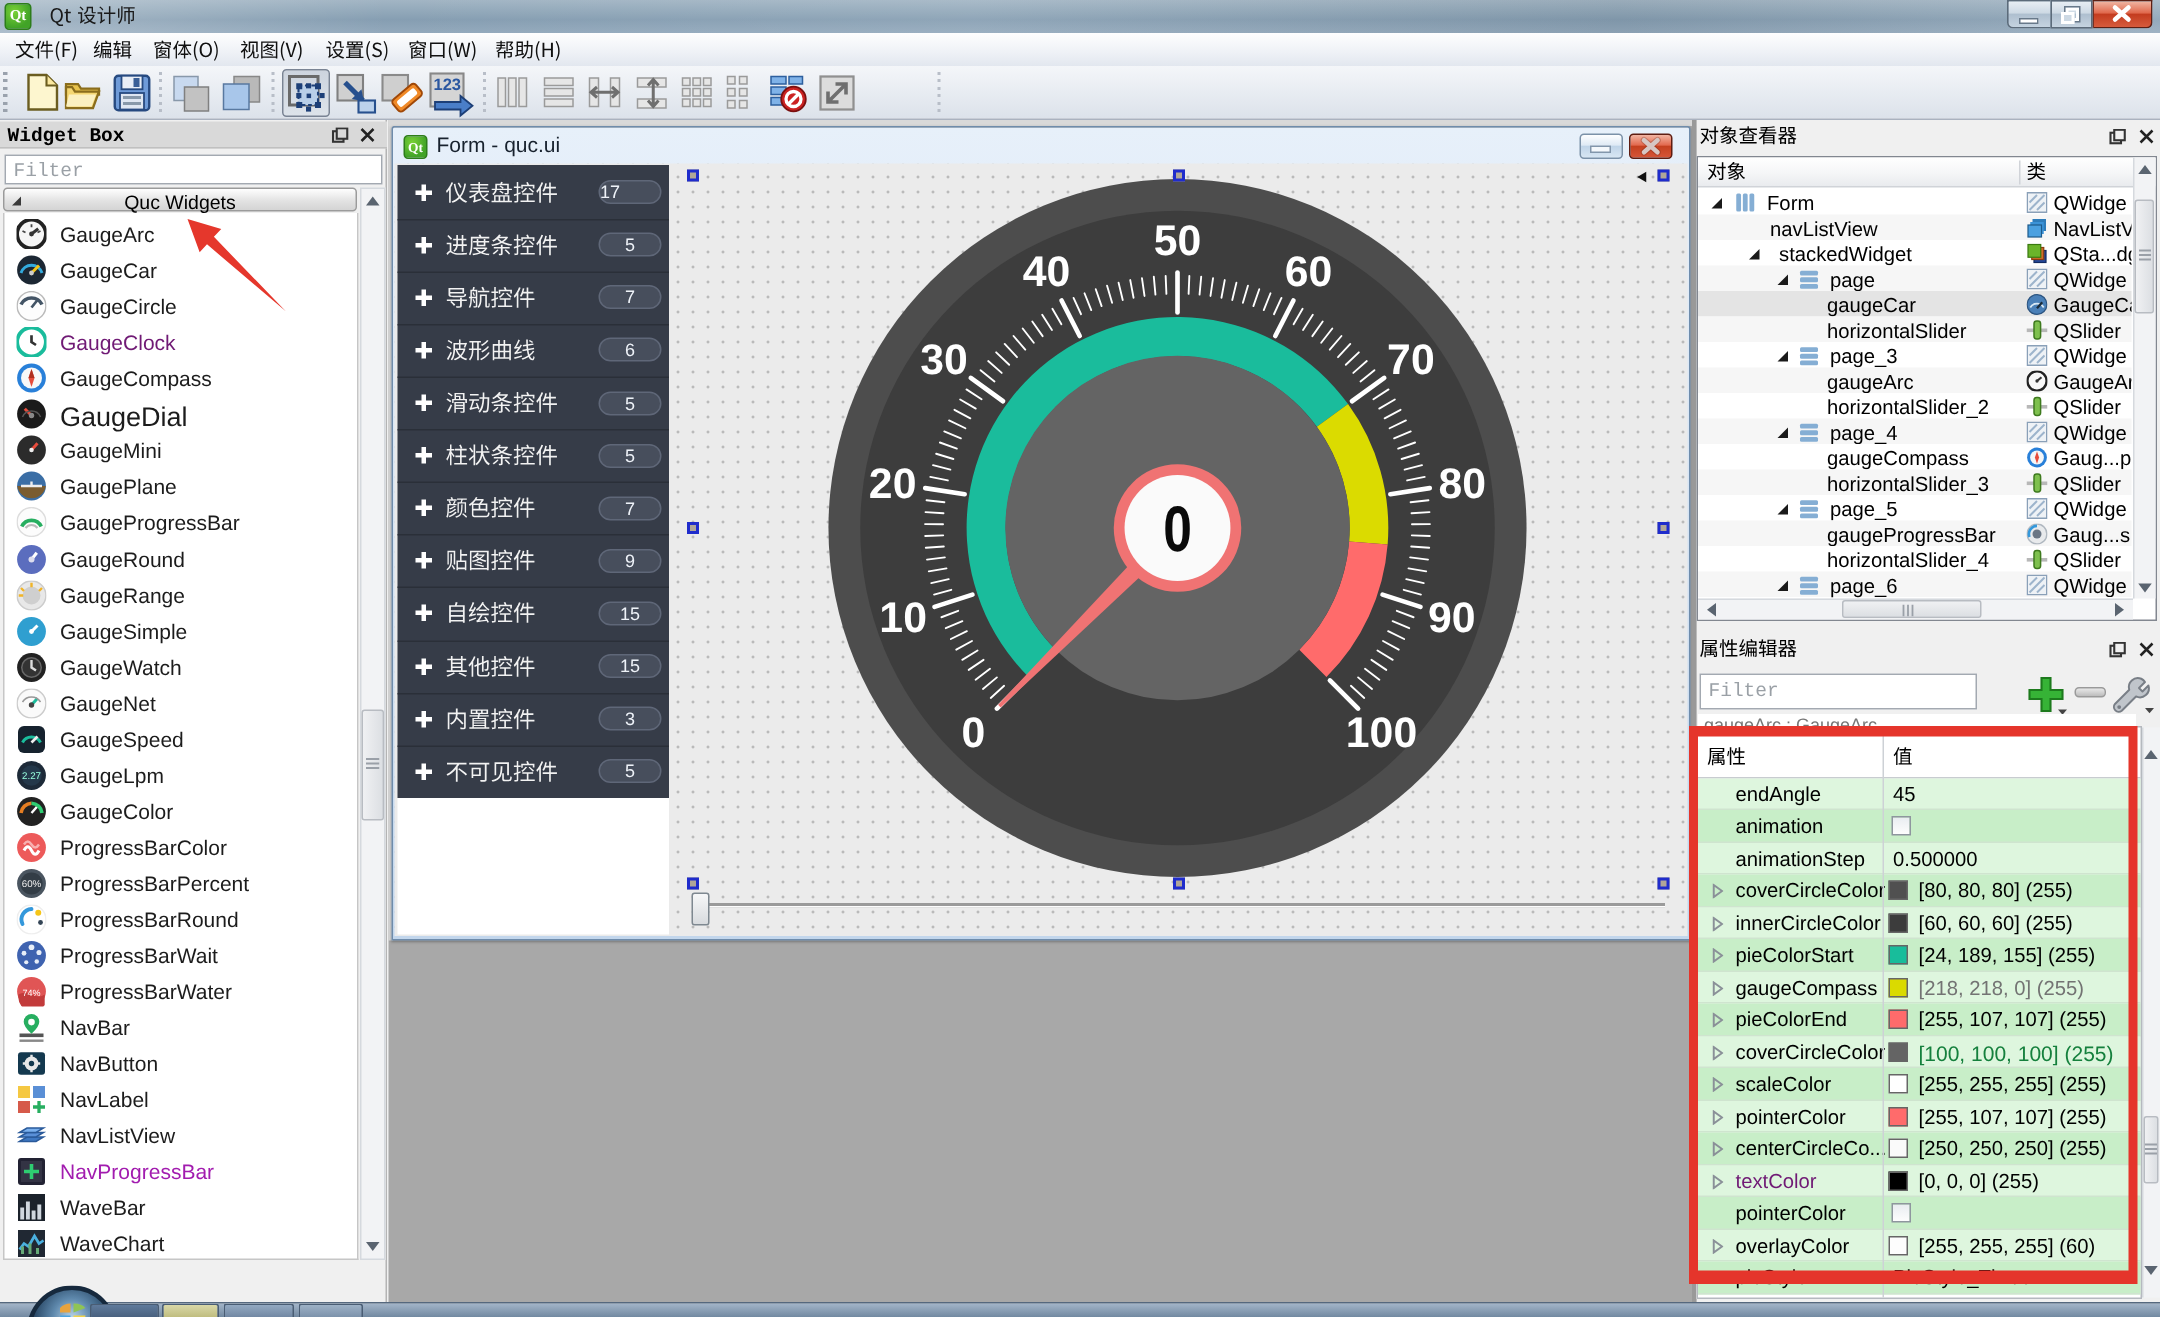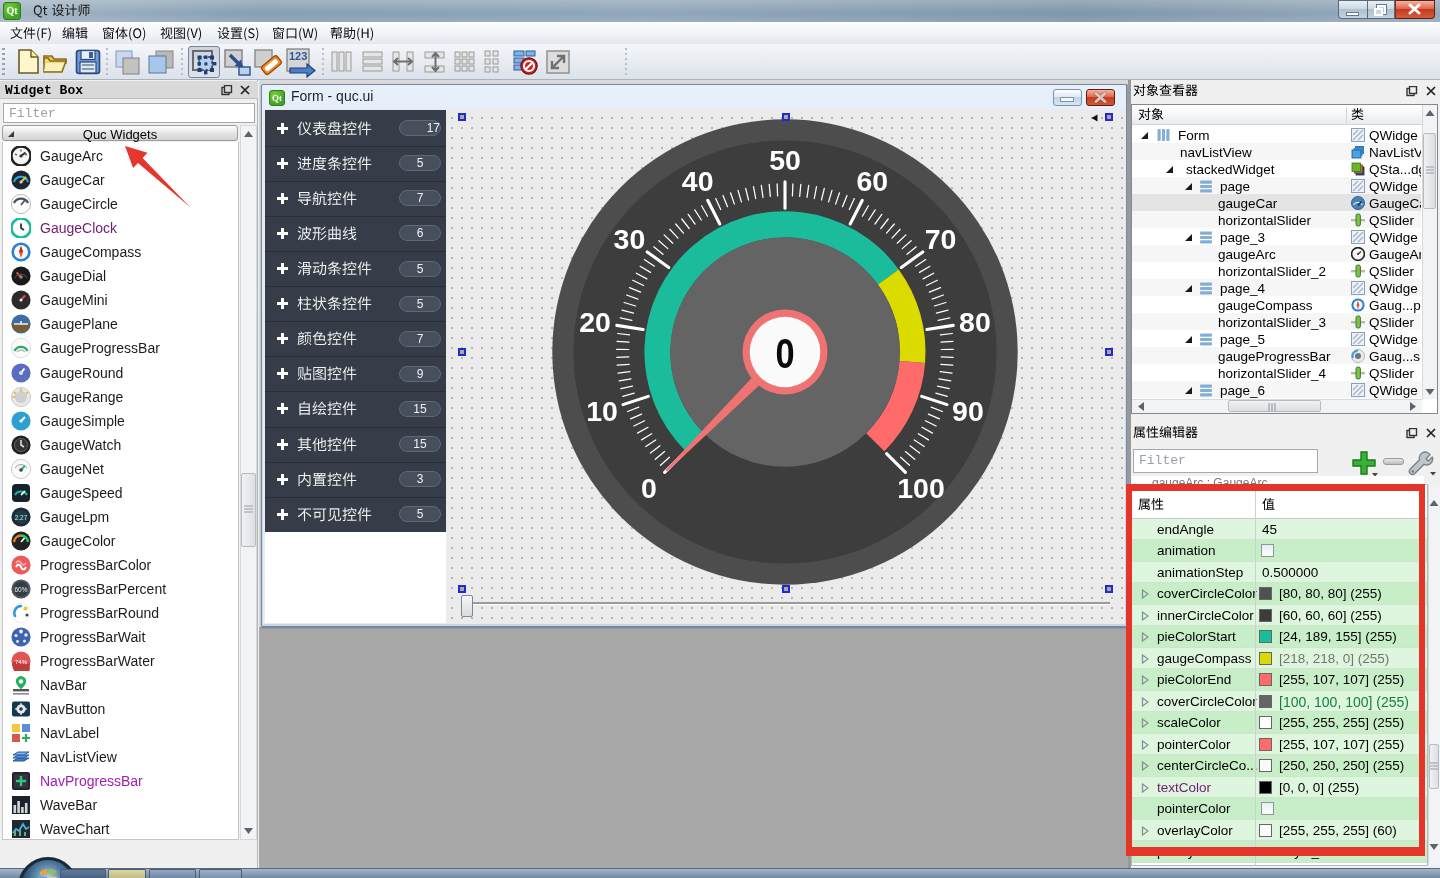--- a/index.html
+++ b/index.html
@@ -242,21 +242,21 @@
     <path d="M10 4 L12 10 L10 16 L8 10 z" fill="#e74c3c"></path>
     <path d="M10 4 L12 10 L8 10 z" fill="#b03020"></path>
   </svg>
 <div class="ab" style="left:40px;top:244.3px;font-size:14px;color:#1c1c1c">GaugeCompass</div>
 <svg class="ab" style="left:11px;top:266.4px" width="20" height="20">
     <circle cx="10" cy="10" r="9.6" fill="#1a1a1a"></circle>
     <path d="M10 11 L5.5 6.5" stroke="#e74c3c" stroke-width="2"></path>
     <circle cx="10" cy="11" r="1.8" fill="#888"></circle>
     <path d="M4 12 a6.5 6.5 0 0 1 12 0" stroke="#555" fill="none"></path>
   </svg>
-<div class="ab" style="left:40px;top:268.4px;font-size:14px;color:#1c1c1c">GaugeDial</div>
+<div class="ab" style="left:40px;top:268.4px;font-size:18px;color:#1c1c1c">GaugeDial</div>
 <svg class="ab" style="left:11px;top:290.4px" width="20" height="20">
     <circle cx="10" cy="10" r="9.6" fill="#2b2b2b"></circle>
     <path d="M10 10 L14 5.5" stroke="#e74c3c" stroke-width="2"></path>
     <circle cx="10" cy="10" r="1.5" fill="#eee"></circle>
   </svg>
 <div class="ab" style="left:40px;top:292.4px;font-size:14px;color:#1c1c1c">GaugeMini</div>
 <svg class="ab" style="left:11px;top:314.4px" width="20" height="20">
     <circle cx="10" cy="10" r="9.6" fill="#3b6ea5"></circle>
     <path d="M.5 10 a9.6 9.6 0 0 0 19 0 z" fill="#7a5c30"></path>
     <path d="M3 10 h14 M10 7 v3" stroke="#eee" stroke-width="1.6"></path>
@@ -577,21 +577,21 @@
   </svg>
 <div class="ab" style="left:265px;top:110px;width:181px;height:422px;background:#363c48"></div>
 <svg class="ab" style="left:276px;top:121.6px" width="13" height="13">
     <path d="M6.5 1 v11 M1 6.5 h11" stroke="#fff" stroke-width="3"></path>
   </svg>
 <div class="ab" style="left:297px;top:119.6px">
     <svg width="77" height="19" viewBox="0 0 77 19">
       <path d="M8.1 2.2C8.8 3.2 9.5 4.5 9.8 5.3L10.7 4.7C10.4 4 9.7 2.7 9 1.7ZM12.6 2.3C12 5.5 11.2 8.3 9.5 10.5C8 8.4 7.1 5.7 6.5 2.5L5.5 2.7C6.1 6.2 7.1 9.2 8.7 11.4C7.5 12.6 6 13.6 4.1 14.3C4.3 14.6 4.6 15 4.7 15.2C6.7 14.4 8.2 13.5 9.4 12.3C10.5 13.5 11.9 14.5 13.7 15.2C13.9 14.9 14.2 14.5 14.5 14.3C12.7 13.6 11.3 12.6 10.2 11.4C12.1 9 13.1 6 13.7 2.5ZM4 1.5C3.1 3.7 1.8 6 0.3 7.4C0.5 7.7 0.8 8.3 0.9 8.6C1.4 8 1.9 7.4 2.4 6.7V15.2H3.5V5C4.1 4 4.6 2.9 5.1 1.8Z M18.8 15.2C19.1 15 19.7 14.8 23.9 13.4C23.8 13.2 23.7 12.8 23.7 12.4L20 13.5V10.2C20.9 9.6 21.7 8.9 22.4 8.2C23.5 11.4 25.6 13.7 28.8 14.7C28.9 14.4 29.2 14 29.5 13.7C28 13.3 26.7 12.5 25.7 11.6C26.7 11 27.8 10.2 28.6 9.5L27.7 8.8C27 9.5 26 10.3 25.1 10.9C24.4 10.1 23.9 9.2 23.5 8.2H29V7.2H23V5.9H27.9V5H23V3.7H28.5V2.7H23V1.4H21.9V2.7H16.6V3.7H21.9V5H17.3V5.9H21.9V7.2H16V8.2H21C19.5 9.5 17.4 10.7 15.5 11.3C15.8 11.5 16.1 11.9 16.3 12.2C17.1 11.9 18 11.4 18.9 11V13.2C18.9 13.8 18.5 14 18.3 14.2C18.5 14.4 18.7 14.9 18.8 15.2Z M35.9 7.6C36.7 8 37.7 8.7 38.2 9.2L38.8 8.5C38.3 8 37.2 7.4 36.4 7ZM37 1.2C36.9 1.6 36.7 2.1 36.5 2.5H33.2V5.2L33.2 5.8H30.8V6.7H33C32.8 7.7 32.3 8.6 31.1 9.3C31.4 9.5 31.8 9.9 31.9 10.1C33.3 9.2 33.9 8 34.2 6.7H41.1V8.5C41.1 8.7 41.1 8.7 40.8 8.7C40.6 8.7 40 8.7 39.2 8.7C39.4 9 39.6 9.4 39.6 9.7C40.6 9.7 41.3 9.7 41.7 9.5C42.1 9.4 42.2 9.1 42.2 8.5V6.7H44.3V5.8H42.2V2.5H37.7L38.2 1.5ZM36 4.3C36.8 4.7 37.7 5.3 38.2 5.8H34.3L34.3 5.2V3.5H41.1V5.8H38.2L38.8 5.1C38.3 4.6 37.3 4 36.5 3.7ZM32.4 10.1V13.8H30.7V14.8H44.3V13.8H42.6V10.1ZM33.4 13.8V11H35.4V13.8ZM36.5 13.8V11H38.5V13.8ZM39.5 13.8V11H41.5V13.8Z M55.4 5.7C56.4 6.6 57.6 7.8 58.3 8.5L59 7.7C58.3 7.1 57.1 5.9 56.1 5.1ZM53.4 5.1C52.7 6.1 51.6 7.1 50.5 7.8C50.8 8 51.1 8.4 51.3 8.6C52.3 7.9 53.6 6.6 54.4 5.5ZM47.5 1.4V4.3H45.6V5.4H47.5V9C46.7 9.2 46 9.4 45.5 9.6L45.7 10.7L47.5 10.1V13.8C47.5 14 47.4 14 47.2 14C47 14 46.4 14 45.8 14C45.9 14.3 46.1 14.8 46.1 15.1C47.1 15.1 47.7 15 48 14.9C48.4 14.7 48.5 14.4 48.5 13.8V9.7L50.1 9.1L50 8.1L48.5 8.6V5.4H50.1V4.3H48.5V1.4ZM50 13.7V14.7H59.5V13.7H55.3V9.9H58.4V8.9H51.2V9.9H54.2V13.7ZM53.8 1.7C54 2.1 54.3 2.7 54.5 3.2H50.5V5.8H51.5V4.2H58.2V5.7H59.3V3.2H55.7C55.5 2.7 55.2 2 54.9 1.4Z M64.8 8.9V10H69.1V15.2H70.2V10H74.3V8.9H70.2V5.6H73.6V4.5H70.2V1.6H69.1V4.5H67C67.2 3.8 67.4 3.1 67.6 2.4L66.5 2.2C66.1 4.1 65.5 6.1 64.6 7.3C64.9 7.4 65.4 7.7 65.6 7.9C66 7.2 66.4 6.4 66.7 5.6H69.1V8.9ZM64 1.5C63.2 3.7 61.9 6 60.5 7.4C60.7 7.7 61 8.3 61.1 8.6C61.6 8 62.1 7.4 62.5 6.8V15.2H63.6V5C64.2 4 64.7 2.9 65.1 1.8Z" fill="#f2f2f2"></path>
     </svg>
   </div>
-<div class="ab" style="left:399px;top:120.1px;width:42px;height:16px;border-radius:8px;background:#474e5c;border:1px solid #5f6778;color:#eef2f8;font-size:12px;text-align:right;line-height:14px">17</div>
+<div class="ab" style="left:399px;top:120.1px;width:42px;height:16px;border-radius:8px;background:#474e5c;border:1px solid #5f6778;color:#eef2f8;font-size:12px;text-align:left;line-height:14px">17</div>
 <div class="ab" style="left:265px;top:145.7px;width:181px;height:1px;background:#2a2f38"></div>
 <svg class="ab" style="left:276px;top:156.7px" width="13" height="13">
     <path d="M6.5 1 v11 M1 6.5 h11" stroke="#fff" stroke-width="3"></path>
   </svg>
 <div class="ab" style="left:297px;top:154.7px">
     <svg width="77" height="19" viewBox="0 0 77 19">
       <path d="M1.2 2.3C2 3.1 3 4.2 3.5 4.9L4.4 4.1C3.9 3.5 2.9 2.5 2 1.7ZM10.8 1.7V4.1H8.3V1.7H7.2V4.1H5.1V5.2H7.2V7L7.2 7.9H5V9H7.1C6.8 10.1 6.3 11.2 5.2 12.1C5.5 12.2 5.9 12.7 6 12.9C7.4 11.9 7.9 10.4 8.2 9H10.8V12.8H11.9V9H14.2V7.9H11.9V5.2H13.9V4.1H11.9V1.7ZM8.3 5.2H10.8V7.9H8.3L8.3 7ZM3.9 6.8H0.8V7.9H2.8V12.2C2.1 12.4 1.4 13.1 0.6 14L1.3 15C2.1 14 2.8 13.1 3.3 13.1C3.7 13.1 4.2 13.6 4.8 14C5.8 14.6 7.1 14.8 8.9 14.8C10.4 14.8 13.1 14.7 14.1 14.6C14.1 14.3 14.3 13.8 14.5 13.5C13 13.6 10.7 13.8 9 13.8C7.3 13.8 6 13.7 5 13C4.5 12.7 4.2 12.4 3.9 12.3Z M20.8 4.3V5.6H18.4V6.6H20.8V9.1H26.6V6.6H29.1V5.6H26.6V4.3H25.5V5.6H21.9V4.3ZM25.5 6.6V8.2H21.9V6.6ZM26.4 11C25.7 11.7 24.8 12.3 23.7 12.8C22.6 12.3 21.8 11.7 21.1 11ZM18.6 10V11H20.5L20 11.2C20.6 12 21.5 12.7 22.5 13.3C21 13.7 19.5 14 17.9 14.2C18 14.4 18.3 14.8 18.3 15.1C20.2 14.9 22 14.5 23.6 13.9C25.1 14.6 26.9 15 28.8 15.2C28.9 14.9 29.2 14.5 29.4 14.2C27.8 14.1 26.2 13.8 24.9 13.3C26.2 12.6 27.3 11.6 28 10.4L27.3 10L27.1 10ZM22.1 1.6C22.3 2 22.5 2.5 22.7 2.9H16.9V7C16.9 9.2 16.8 12.4 15.6 14.7C15.8 14.8 16.3 15 16.6 15.2C17.8 12.8 18 9.4 18 7V4H29.2V2.9H24C23.8 2.4 23.5 1.8 23.2 1.3Z M34.5 11.3C33.8 12.2 32.4 13.3 31.4 13.8C31.7 14 32 14.4 32.2 14.6C33.2 14 34.6 12.7 35.4 11.7ZM39.4 11.8C40.5 12.7 41.7 13.9 42.3 14.7L43.1 14.1C42.5 13.2 41.3 12.1 40.2 11.2ZM40 3.8C39.4 4.5 38.5 5.2 37.5 5.8C36.6 5.2 35.8 4.6 35.2 3.8L35.2 3.8ZM35.7 1.4C34.9 2.7 33.3 4.3 31.1 5.4C31.4 5.5 31.7 5.9 31.9 6.2C32.9 5.7 33.7 5.1 34.4 4.5C35 5.2 35.7 5.8 36.5 6.3C34.7 7.2 32.6 7.7 30.5 8C30.7 8.3 31 8.7 31.1 9C33.3 8.7 35.6 8 37.5 7C39.3 7.9 41.5 8.6 43.8 8.9C43.9 8.6 44.2 8.2 44.5 7.9C42.3 7.6 40.3 7.1 38.6 6.4C39.9 5.5 41 4.5 41.7 3.2L41 2.7L40.8 2.8H36.1C36.4 2.4 36.7 2 36.9 1.6ZM36.9 8.1V9.7H32.2V10.7H36.9V14C36.9 14.1 36.9 14.2 36.7 14.2C36.5 14.2 35.9 14.2 35.4 14.2C35.5 14.4 35.7 14.9 35.7 15.1C36.6 15.1 37.2 15.1 37.5 15C38 14.8 38.1 14.5 38.1 14V10.7H42.8V9.7H38.1V8.1Z M55.4 5.7C56.4 6.6 57.6 7.8 58.3 8.5L59 7.7C58.3 7.1 57.1 5.9 56.1 5.1ZM53.4 5.1C52.7 6.1 51.6 7.1 50.5 7.8C50.8 8 51.1 8.4 51.3 8.6C52.3 7.9 53.6 6.6 54.4 5.5ZM47.5 1.4V4.3H45.6V5.4H47.5V9C46.7 9.2 46 9.4 45.5 9.6L45.7 10.7L47.5 10.1V13.8C47.5 14 47.4 14 47.2 14C47 14 46.4 14 45.8 14C45.9 14.3 46.1 14.8 46.1 15.1C47.1 15.1 47.7 15 48 14.9C48.4 14.7 48.5 14.4 48.5 13.8V9.7L50.1 9.1L50 8.1L48.5 8.6V5.4H50.1V4.3H48.5V1.4ZM50 13.7V14.7H59.5V13.7H55.3V9.9H58.4V8.9H51.2V9.9H54.2V13.7ZM53.8 1.7C54 2.1 54.3 2.7 54.5 3.2H50.5V5.8H51.5V4.2H58.2V5.7H59.3V3.2H55.7C55.5 2.7 55.2 2 54.9 1.4Z M64.8 8.9V10H69.1V15.2H70.2V10H74.3V8.9H70.2V5.6H73.6V4.5H70.2V1.6H69.1V4.5H67C67.2 3.8 67.4 3.1 67.6 2.4L66.5 2.2C66.1 4.1 65.5 6.1 64.6 7.3C64.9 7.4 65.4 7.7 65.6 7.9C66 7.2 66.4 6.4 66.7 5.6H69.1V8.9ZM64 1.5C63.2 3.7 61.9 6 60.5 7.4C60.7 7.7 61 8.3 61.1 8.6C61.6 8 62.1 7.4 62.5 6.8V15.2H63.6V5C64.2 4 64.7 2.9 65.1 1.8Z" fill="#f2f2f2"></path>
     </svg>
   </div>
 <div class="ab" style="left:399px;top:155.2px;width:42px;height:16px;border-radius:8px;background:#474e5c;border:1px solid #5f6778;color:#eef2f8;font-size:12px;text-align:center;line-height:14px">5</div>
@@ -959,21 +959,21 @@
     <path d="M11 3 h6 v8 h8 v6 h-8 v8 h-6 v-8 h-8 v-6 h8 z" fill="#36b336" stroke="#1d7a1d" stroke-width="1.4"></path>
     <polygon points="22,24 28,24 25,27.5" fill="#444"></polygon>
   </svg>
 <div class="ab" style="left:1383px;top:458px;width:21px;height:7px;background:linear-gradient(180deg,#e8e8e8,#bdbdbd);border:1px solid #9a9a9a;border-radius:3px"></div>
 <svg class="ab" style="left:1406px;top:450px" width="30" height="26">
     <path d="M21.5 2.5 a6 6 0 0 1 2.5 2.2 l-4 4 2.3 2.3 4 -4 a6 6 0 0 1 -8.3 7.3 L8.5 23.8 a3.2 3.2 0 0 1 -4.5 -4.5 L13.5 9.8 a6 6 0 0 1 8 -7.3 Z" fill="#c0c5cb" stroke="#787e86" stroke-width="1.3" stroke-linejoin="round"></path>
     <circle cx="6.8" cy="21.4" r="1.3" fill="#787e86"></circle>
     <polygon points="24,22 30,22 27,25.5" fill="#444"></polygon>
   </svg>
 <div class="ab" style="left:1132px;top:476px;width:292px;height:8px;background:#fff;overflow:hidden">
-    <div style="margin-left:20px;margin-top:0;font-size:12px;color:#777">gaugeArc : GaugeArc</div>
+    <div style="margin-left:4px;margin-top:0;font-size:12px;color:#777">gaugeArc : GaugeArc</div>
   </div>
 <div class="ab" style="left:1131px;top:484px;width:297px;height:382px;background:#fff;border:1px solid #b5b9bf"></div>
 <div class="ab" style="left:1138px;top:497px">
     <svg width="28" height="16" viewBox="0 0 28 16">
       <path d="M2.8 2.4H10.5V3.6H2.8ZM1.8 1.7V5.4C1.8 7.5 1.7 10.4 0.4 12.5C0.7 12.6 1.1 12.8 1.3 13C2.6 10.8 2.8 7.7 2.8 5.4V4.4H11.5V1.7ZM4.7 7H7V8H4.7ZM7.9 7H10.2V8H7.9ZM8.7 10.4 9.1 11 7.9 11.1V10.1H10.8V12.2C10.8 12.3 10.8 12.3 10.6 12.3C10.5 12.4 10 12.4 9.4 12.3C9.5 12.5 9.6 12.8 9.7 13C10.5 13 11 13 11.3 12.9C11.6 12.8 11.7 12.6 11.7 12.2V9.3H7.9V8.6H11.2V6.4H7.9V5.7C9 5.6 10.1 5.4 11 5.3L10.4 4.7C8.8 5 5.9 5.1 3.5 5.2C3.6 5.4 3.7 5.6 3.7 5.8C4.8 5.8 5.9 5.8 7 5.7V6.4H3.8V8.6H7V9.3H3.3V13.1H4.2V10.1H7V11.1L4.7 11.2L4.7 11.9C6 11.8 7.7 11.8 9.5 11.7L9.8 12.3L10.4 12.1C10.2 11.6 9.7 10.8 9.3 10.3Z M15.2 1.1V13H16.2V1.1ZM14 3.6C13.9 4.6 13.7 6 13.4 6.9L14.1 7.2C14.5 6.2 14.7 4.7 14.8 3.7ZM16.3 3.5C16.7 4.2 17.1 5.1 17.2 5.7L17.9 5.3C17.8 4.8 17.4 3.9 17 3.2ZM17.3 11.6V12.6H25.3V11.6H22.1V8.4H24.7V7.5H22.1V4.8H25V3.8H22.1V1.1H21.1V3.8H19.5C19.6 3.2 19.8 2.5 19.9 1.8L19 1.7C18.7 3.4 18.1 5.2 17.4 6.3C17.6 6.4 18.1 6.7 18.3 6.8C18.6 6.2 18.9 5.6 19.2 4.8H21.1V7.5H18.3V8.4H21.1V11.6Z" fill="#000"></path>
     </svg>
   </div>
 <div class="ab" style="left:1262px;top:497px">
     <svg width="15" height="16" viewBox="0 0 15 16">
       <path d="M7.8 1.1C7.7 1.5 7.7 1.9 7.6 2.4H4.3V3.3H7.5C7.4 3.7 7.3 4.1 7.2 4.5H5V11.8H3.7V12.7H12.5V11.8H11.3V4.5H8.1C8.2 4.1 8.3 3.7 8.4 3.3H12.1V2.4H8.6L8.8 1.1ZM5.8 11.8V10.7H10.4V11.8ZM5.8 7.1H10.4V8.2H5.8ZM5.8 6.3V5.3H10.4V6.3ZM5.8 8.9H10.4V10H5.8ZM3.4 1.1C2.7 3.1 1.6 5 0.4 6.3C0.6 6.5 0.9 7 1 7.2C1.3 6.8 1.7 6.3 2.1 5.8V13H3V4.3C3.5 3.4 4 2.4 4.3 1.4Z" fill="#000"></path>

